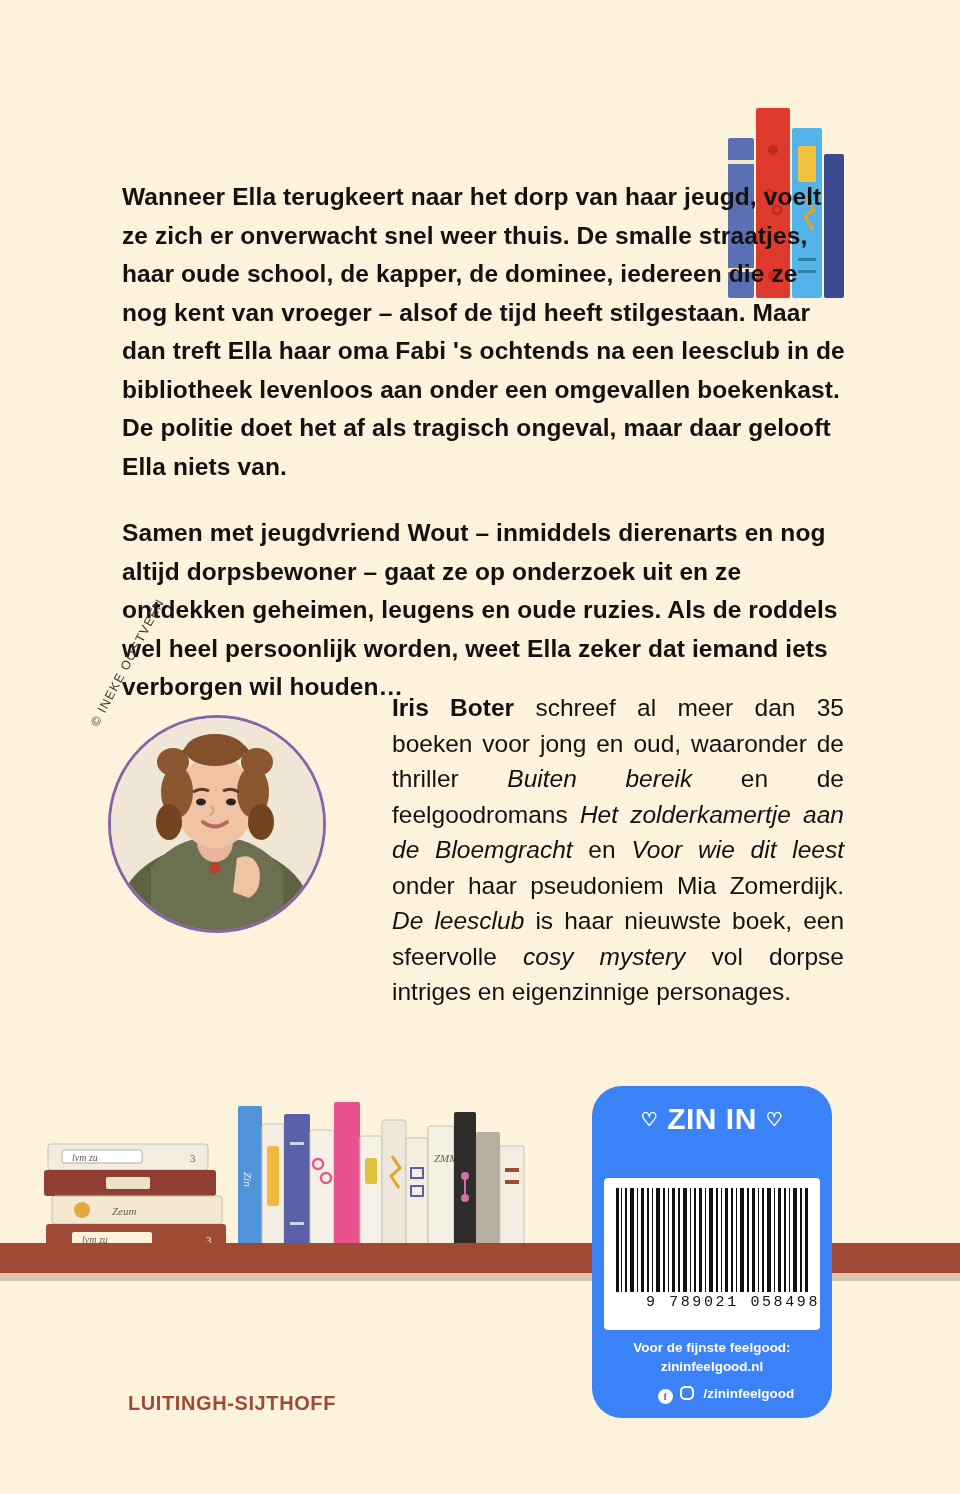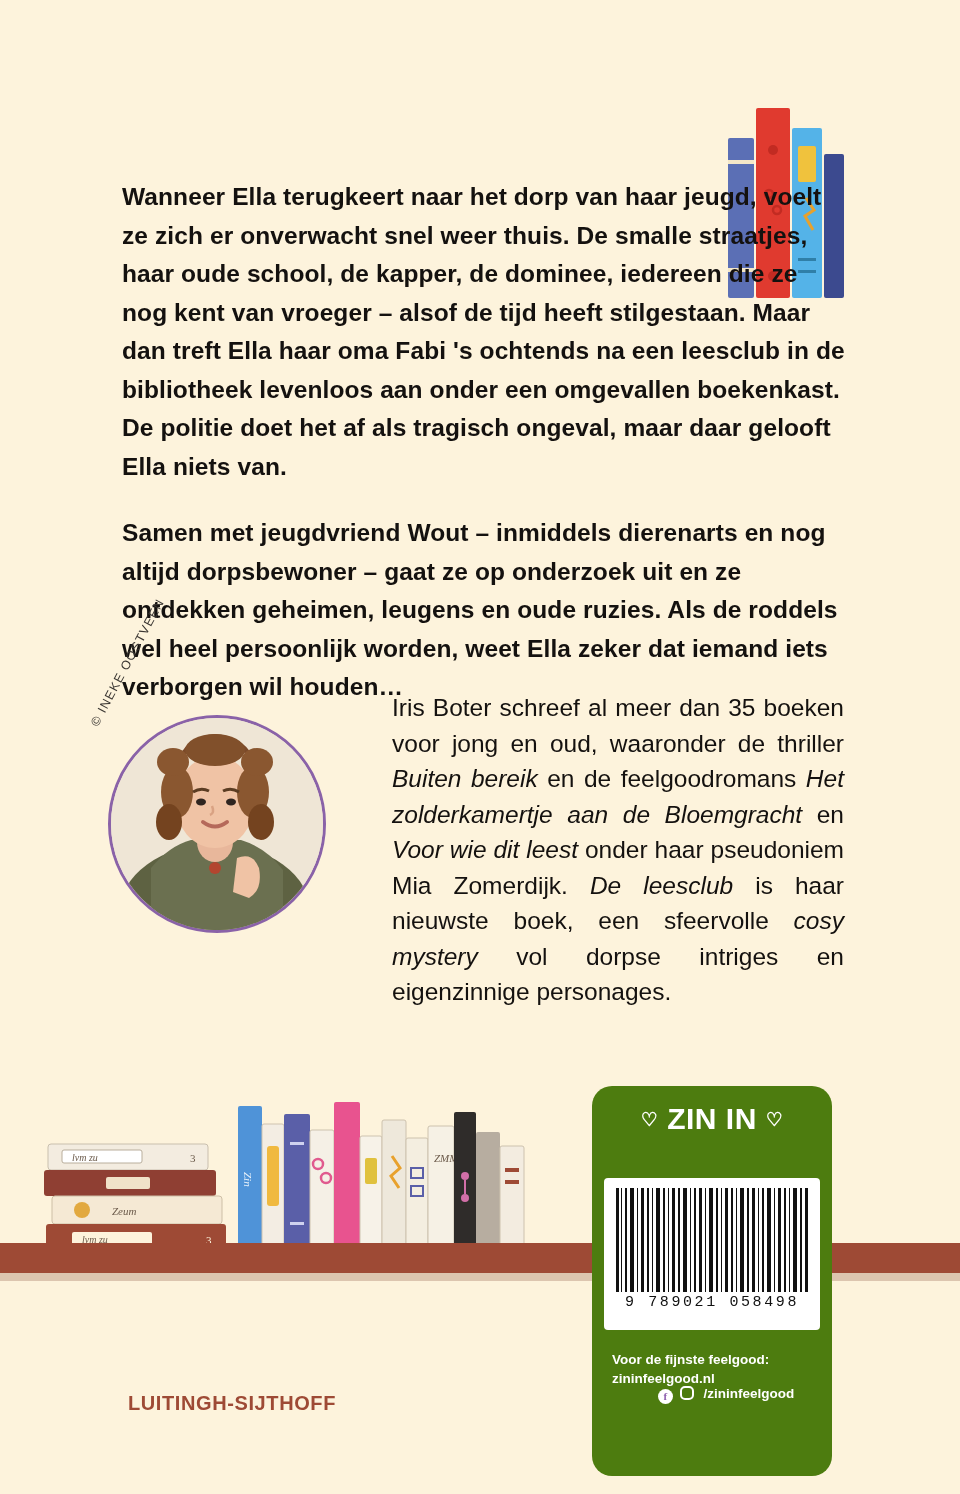--- a/index.html
+++ b/index.html
@@ -86,21 +86,21 @@
   .author-text {
     position: absolute;
     left: 392px;
     top: 690px;
     width: 452px;
     font-size: 24.5px;
     line-height: 35.5px;
     color: #14110f;
     text-align: justify;
   }
-  .author-text .nm { font-weight: normal; margin-top: 23px; }
+  .author-text .nm { font-weight: bold; margin-top: 23px; }
   .author-text i { font-style: italic; }
 
   
   .shelf {
     position: absolute;
     left: 0;
     top: 1243px;
     width: 960px;
     height: 30px;
     background: #9e4a35;
@@ -123,23 +123,23 @@
     width: 490px;
     height: 160px;
   }
 
   
   .sticker {
     position: absolute;
     left: 592px;
     top: 1086px;
     width: 240px;
-    height: 390px;
-    background: #4d7c0f;
-    border-radius: 20px;
+    height: 332px;
+    background: #3b82f6;
+    border-radius: 30px;
     box-shadow: 0 0 0 0 rgba(0,0,0,0);
   }
   .sticker-title {
     position: absolute;
     left: 0;
     top: 16px;
     width: 240px;
     text-align: center;
     color: #ffffff;
     font-weight: bold;
@@ -170,37 +170,36 @@
     top: 0;
     height: 104px;
     background: #111;
     display: block;
   }
   .barcode-num {
     position: absolute;
     left: 0;
     top: 116px;
     width: 216px;
-    text-align: center;
+    text-align: right;
     font-family: "Liberation Mono", monospace;
     font-size: 15px;
     letter-spacing: 2.6px;
     color: #111;
   }
   .sticker-foot {
     position: absolute;
     left: 0;
-    top: 264px;
+    top: 252px;
     width: 240px;
-    text-align: left;
+    text-align: center;
     color: #fff;
     font-size: 13.5px;
     line-height: 19px;
     font-weight: bold;
-    padding-left: 20px;
   }
   .sticker-foot .url { display: block; }
   .socials {
     position: absolute;
     left: 14px;
     top: 300px;
     width: 240px;
     text-align: center;
     color: #fff;
     font-size: 13.5px;

